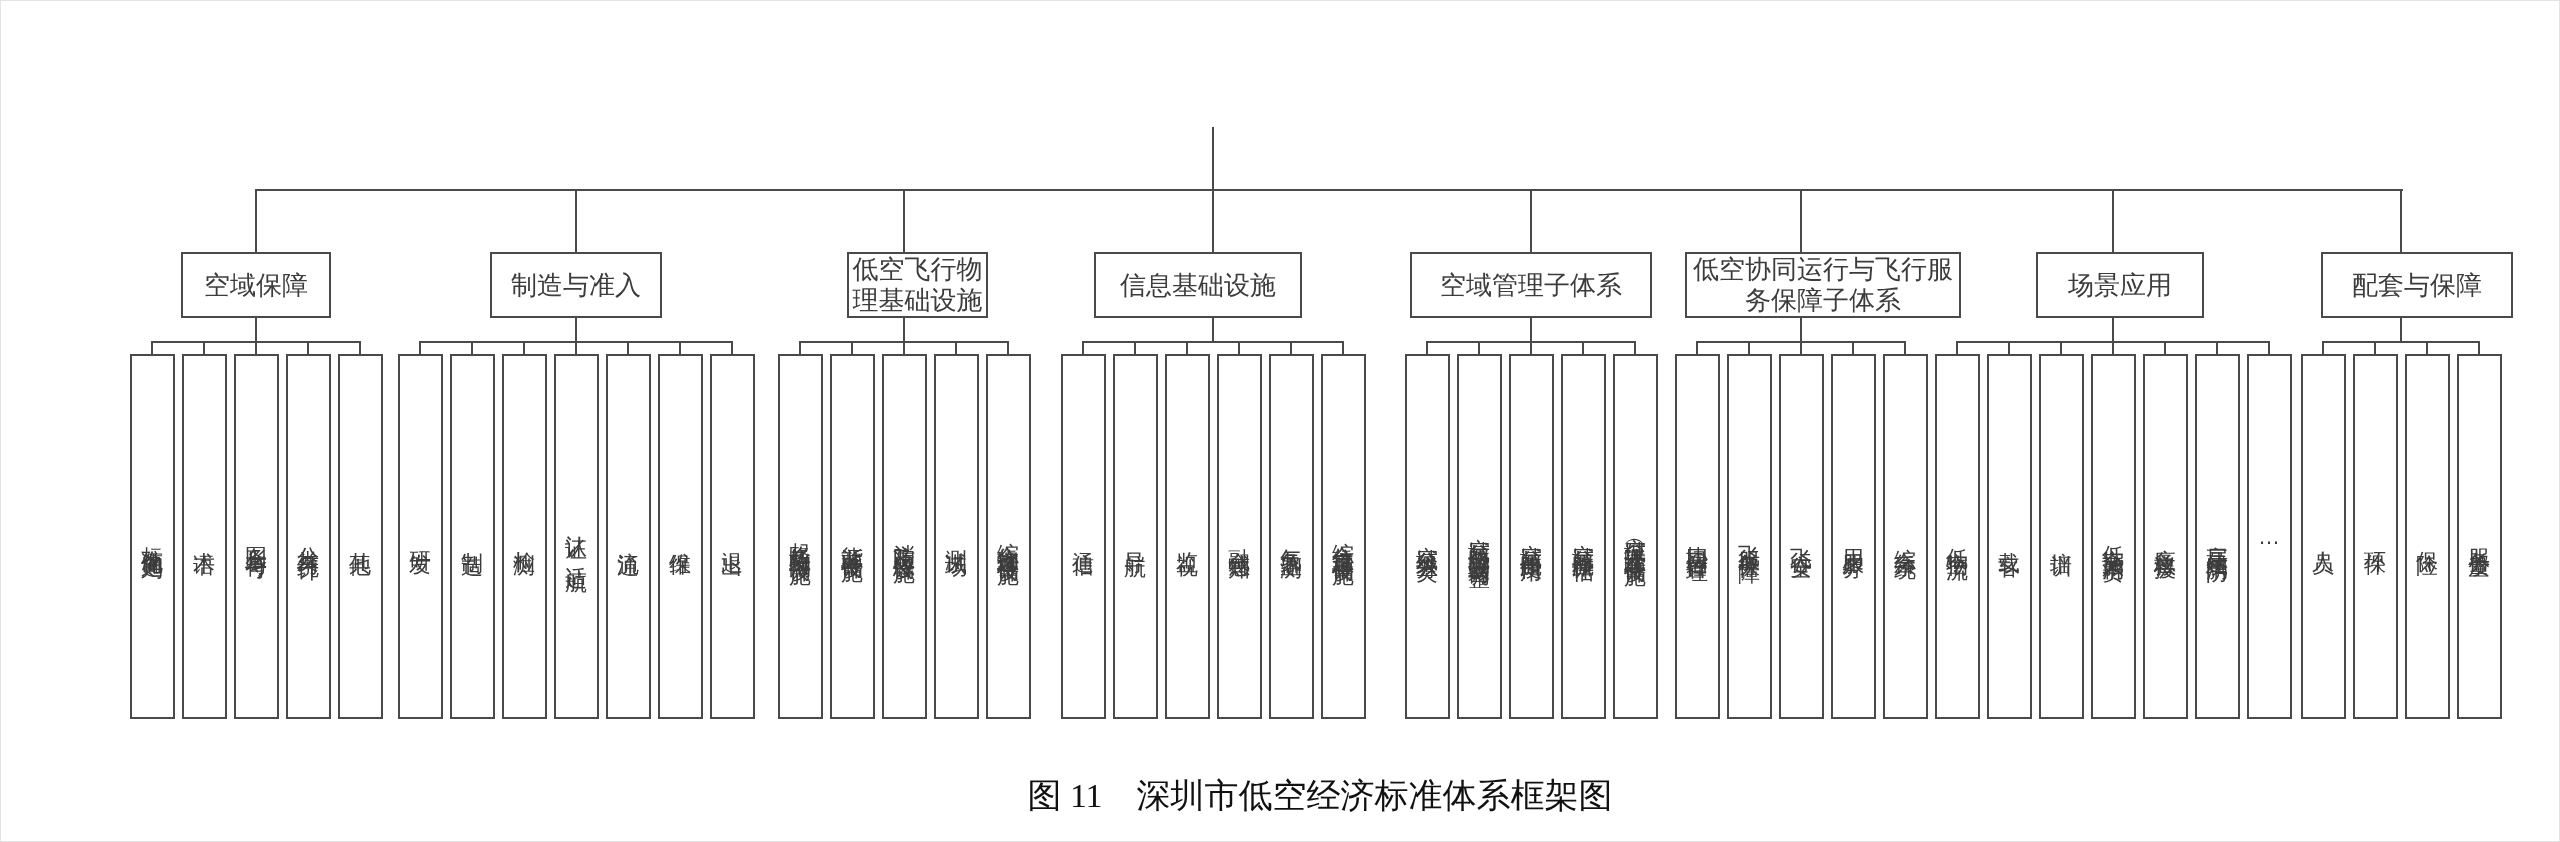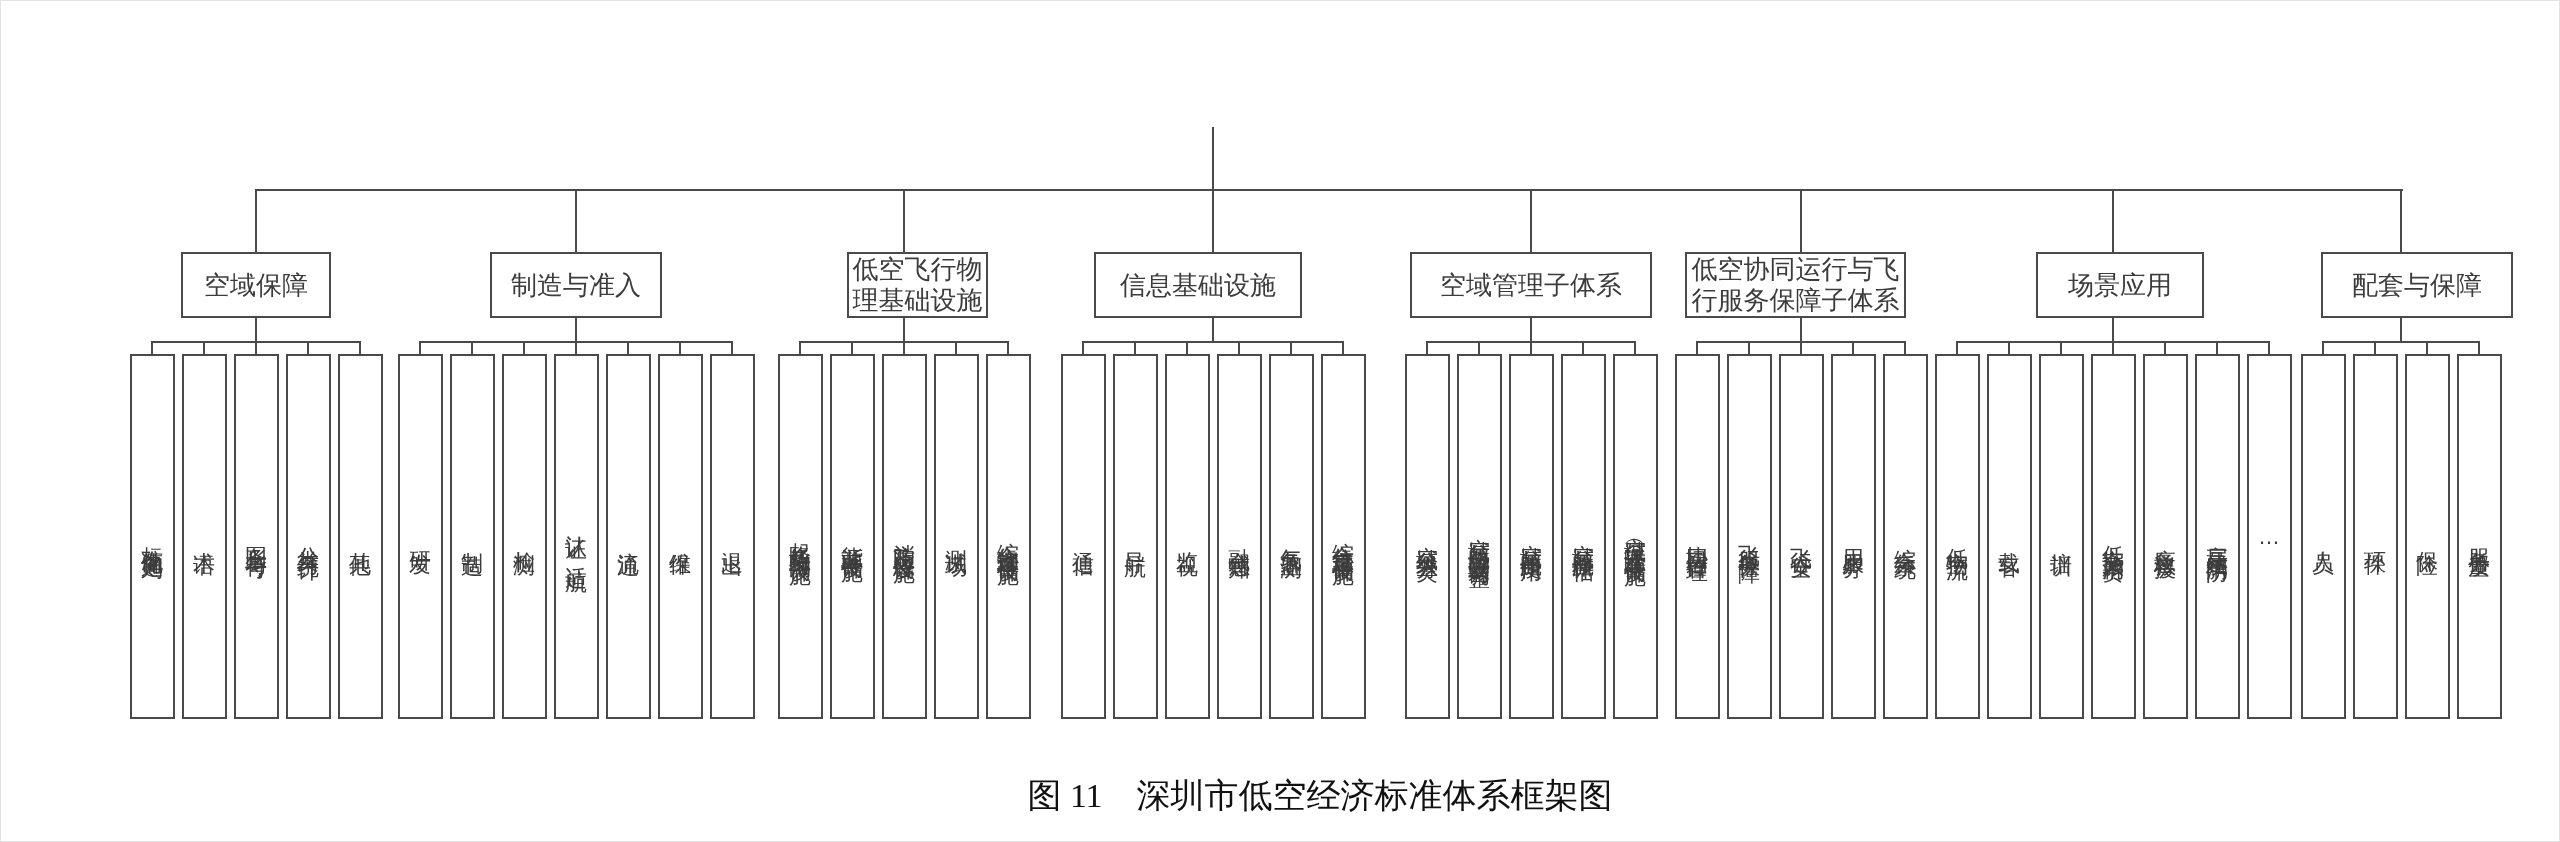--- a/index.html
+++ b/index.html
@@ -203,21 +203,21 @@
       </div>
       <div class="line" style="left: 1581px; top: 340px; width: 2px; height: 15px;"></div>
       <div class="child" style="left: 1559.5px; width: 45px;">
         <span class="vtext">空域与航路评估</span>
       </div>
       <div class="line" style="left: 1633px; top: 340px; width: 2px; height: 15px;"></div>
       <div class="child" style="left: 1611.5px; width: 45px;">
         <span class="vtext">空域保障（非基础设施）</span>
       </div>
       <div class="line" style="left: 1799px; top: 188px; width: 2px; height: 63px;"></div>
-      <div class="gheader" style="left: 1684px; width: 221px;">低空协同运行与飞行服务保障子体系</div>
+      <div class="gheader" style="left: 1684px; width: 276px;">低空协同运行与飞行服务保障子体系</div>
       <div class="line" style="left: 1799px; top: 317px; width: 2px; height: 24px;"></div>
       <div class="line" style="left: 1695px; top: 340px; width: 210px; height: 2px;"></div>
       <div class="line" style="left: 1695px; top: 340px; width: 2px; height: 15px;"></div>
       <div class="child" style="left: 1673.5px; width: 45px;">
         <span class="vtext">协同运行管理</span>
       </div>
       <div class="line" style="left: 1747px; top: 340px; width: 2px; height: 15px;"></div>
       <div class="child" style="left: 1725.5px; width: 45px;">
         <span class="vtext">飞行服务保障</span>
       </div>

